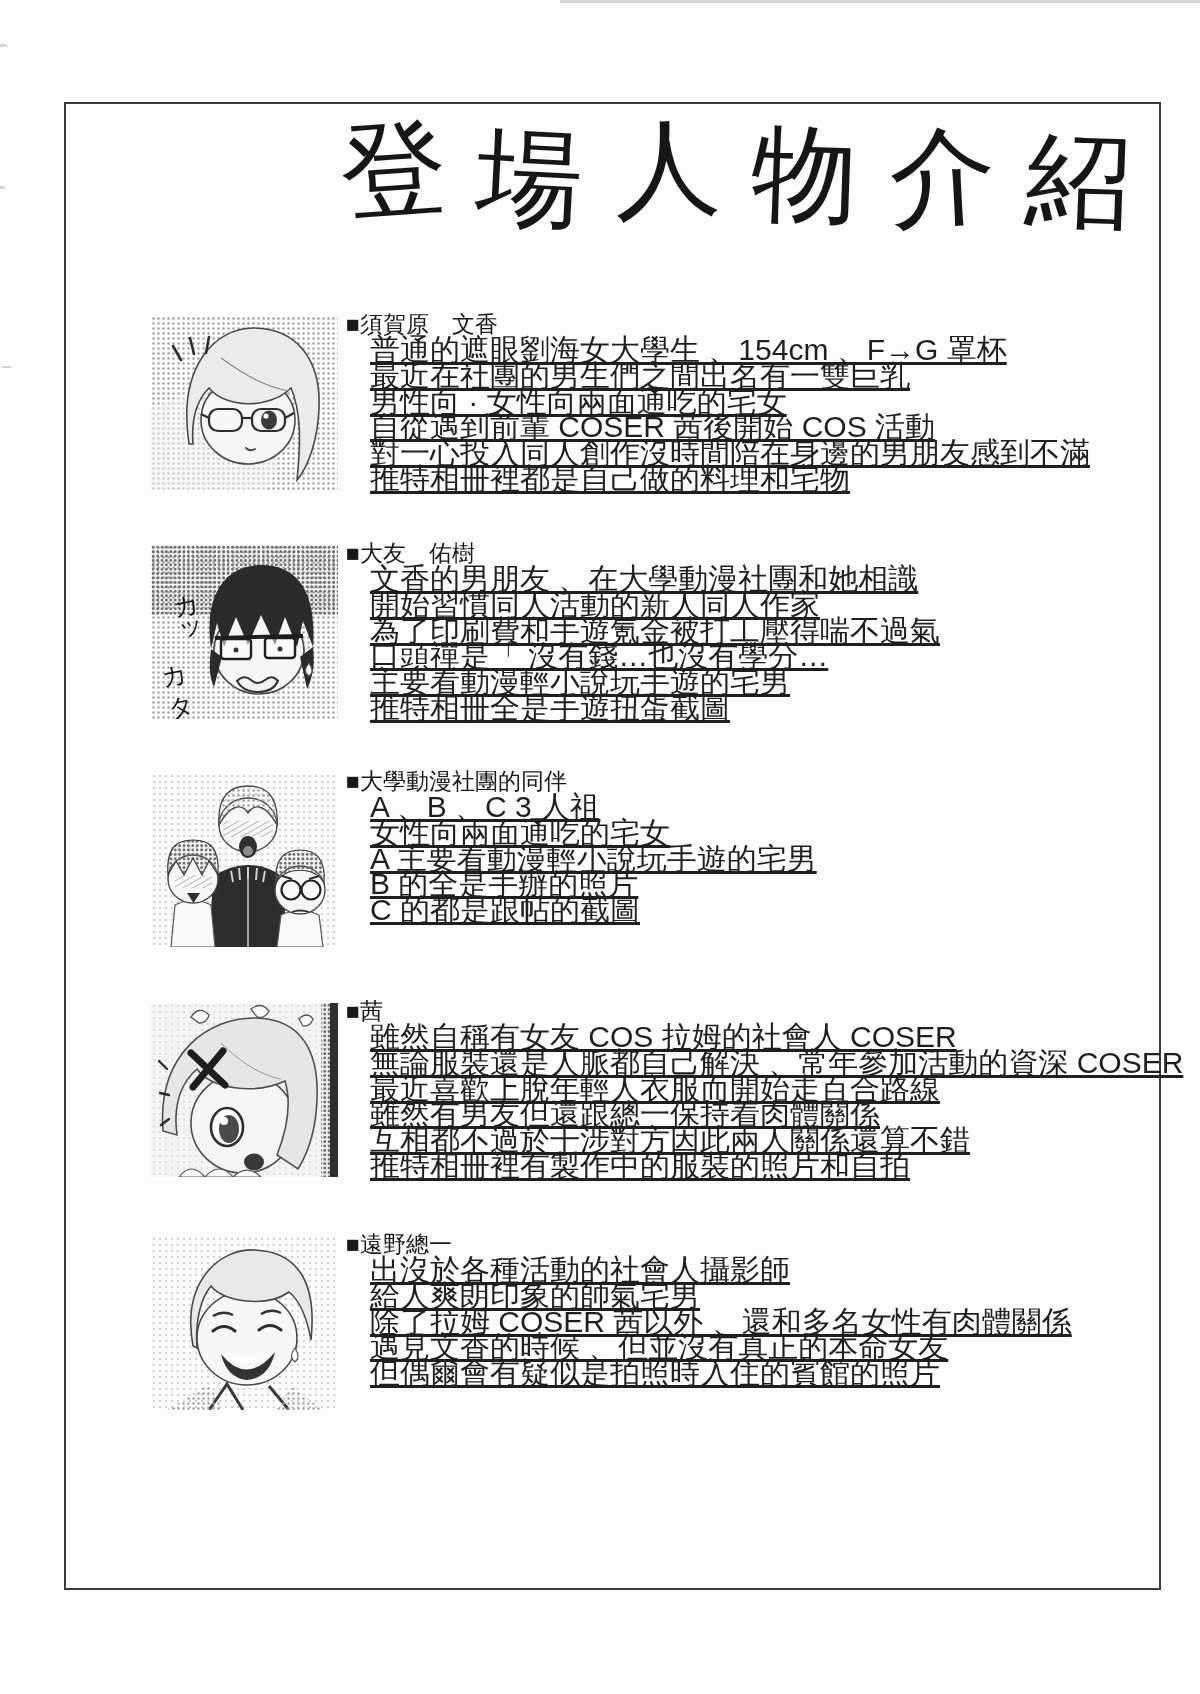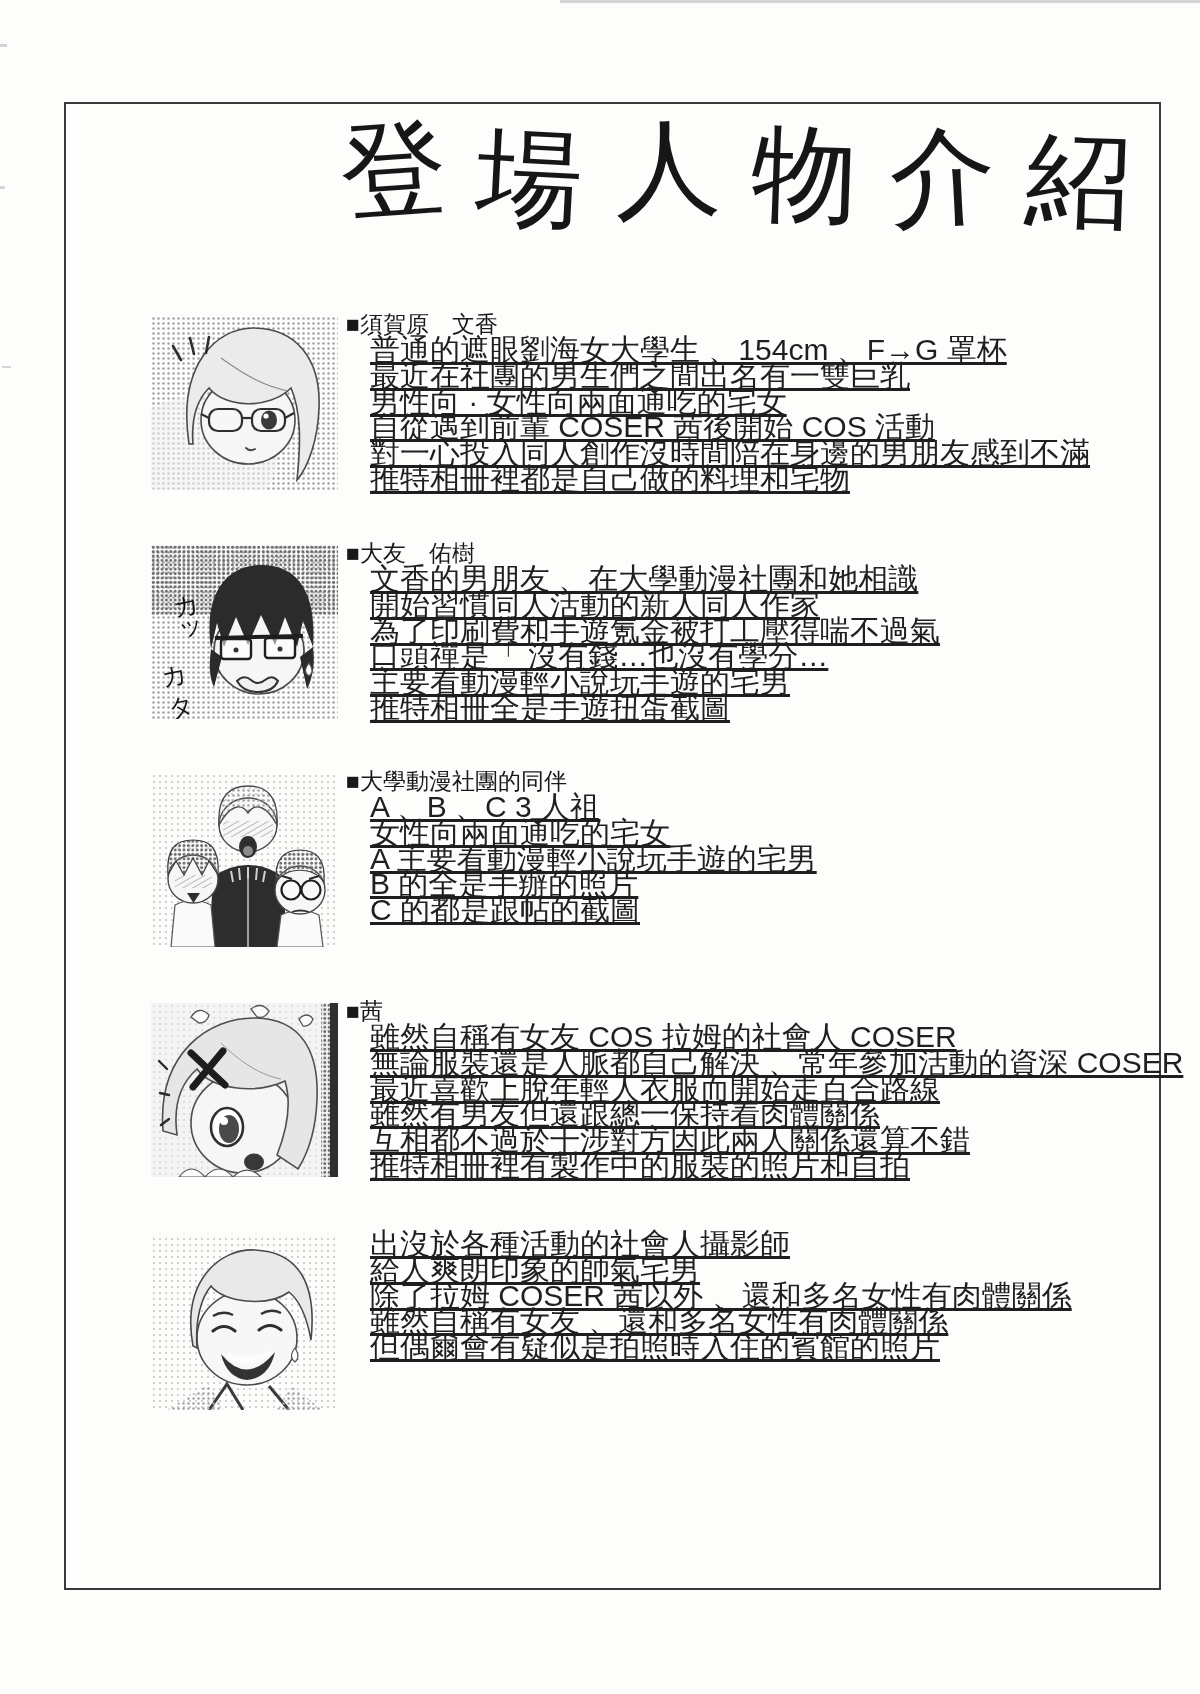--- a/index.html
+++ b/index.html
@@ -241,21 +241,22 @@
         <path d="M62,95 Q73,86 84,95 M108,94 Q119,85 130,94" stroke="#2d2d2d" stroke-width="3" fill="none" stroke-linecap="round"></path>
         <path d="M70,118 Q96,150 124,116 Q118,142 96,144 Q76,142 70,118 Z" fill="#333"></path>
         <path d="M74,121 Q96,136 120,119 L118,114 Q96,127 77,116 Z" fill="#fcfcfc"></path>
         <path d="M144,112 q 6,9 0,14 q -7,-5 0,-14 Z" fill="#fff" stroke="#555" stroke-width="1.2"></path>
         <path d="M58,174 L76,148 L92,174 M118,150 L138,174" stroke="#3a3a3a" stroke-width="3" fill="none"></path>
         <path d="M16,174 L58,148 L72,174 Z" fill="url(#htM)"></path>
         <path d="M172,174 L140,150 L126,174 Z" fill="url(#htM)"></path>
       </svg>
     </div>
     <div class="char-text">
+      <div class="char-header">■遠野總一</div>
       <div class="char-line">出沒於各種活動的社會人攝影師</div>
       <div class="char-line">給人爽朗印象的帥氣宅男</div>
       <div class="char-line">除了拉姆 COSER 茜以外 、還和多名女性有肉體關係</div>
-      <div class="char-line">雖然自稱有女友 、還和多名女性有肉體關係</div>
+      <div class="char-line">遇見文香的時候 、但並沒有真正的本命女友</div>
       <div class="char-line">但偶爾會有疑似是拍照時入住的賓館的照片</div>
     </div>
   </section>
 
 </div>
 
 </body></html>

